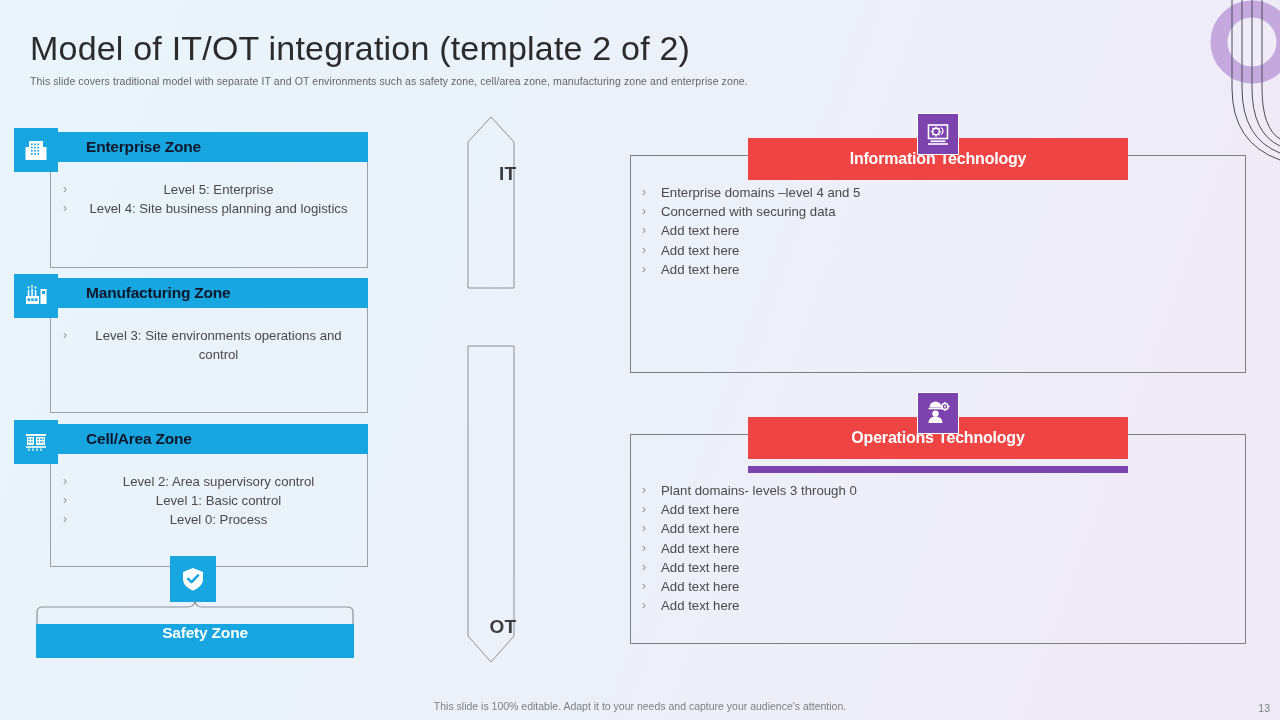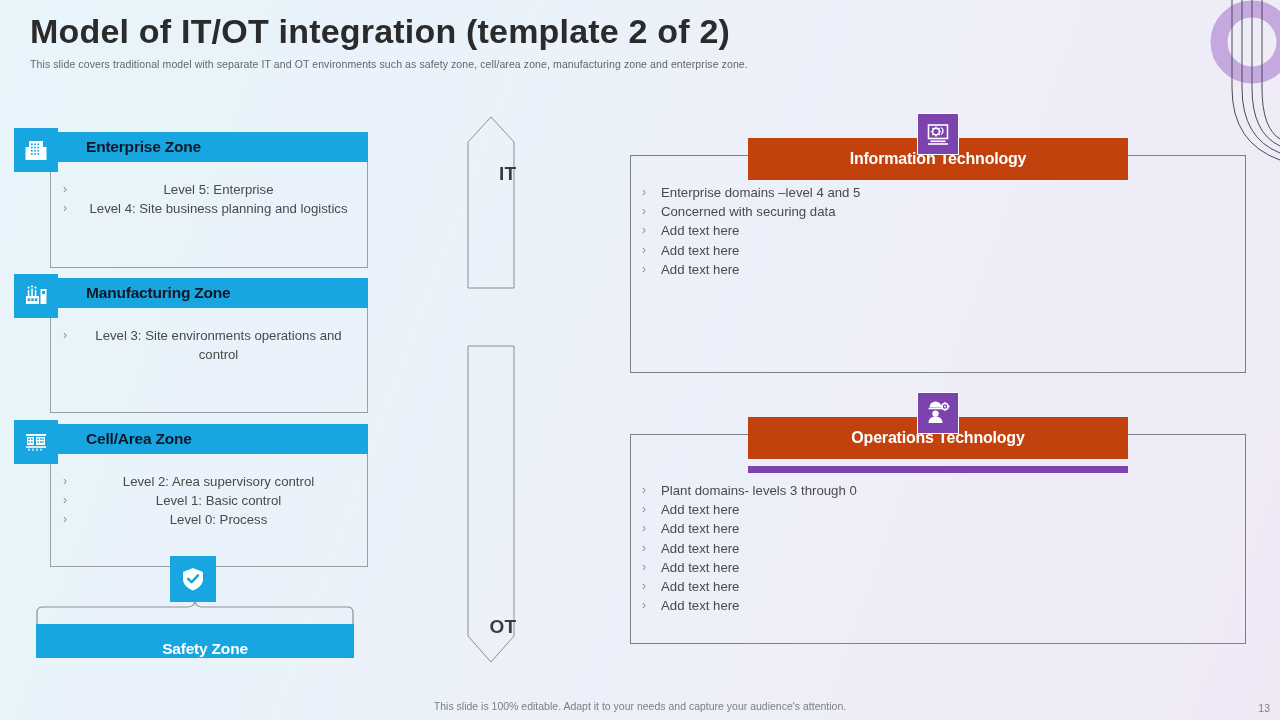--- a/index.html
+++ b/index.html
@@ -8,21 +8,21 @@
     font-family:"Liberation Sans", sans-serif;
     background:linear-gradient(110deg,#e9f4fb 0%,#eaf2fa 35%,#eeeef8 70%,#efe9f6 100%);
     position:relative; overflow:hidden;
   }
 
   
   .deco { position:absolute; top:0; right:0; width:110px; height:175px; pointer-events:none; }
 
   
   .hdr { position:absolute; left:30px; top:12px; }
-  .title { font-size:34px; font-weight:700; color:#2b2b2b; letter-spacing:.2px; white-space:nowrap; }
+  .title { font-size:34px; font-weight:400; color:#2b2b2b; letter-spacing:.2px; white-space:nowrap;margin-top:17px; }
   .subtitle { font-size:10.5px; color:#63666a; margin-top:7px; letter-spacing:.1px; white-space:nowrap; }
 
   
   .zone { position:absolute; left:14px; }
   .zone-icon {
     position:absolute; left:0; top:0; width:44px; height:44px;
     background:#18a6e0; display:flex; align-items:center; justify-content:center; z-index:3;
   }
   .zone-bar {
     position:absolute; left:36px; top:4px; width:318px; height:30px;
@@ -41,37 +41,37 @@
   .bullet .txt { flex:1;text-align:center; }
 
   
   .safety-icon {
     position:absolute; left:170px; top:556px; width:46px; height:46px;
     background:#18a6e0; display:flex; align-items:center; justify-content:center;
   }
   .brace { position:absolute; left:36px; top:600px; width:318px; height:24px; }
   .safety-bar {
     position:absolute; left:36px; top:624px; width:318px; height:34px;
-    background:#18a6e0; display:flex; align-items:flex-end; justify-content:center;padding-left:20px;
+    background:#18a6e0; display:flex; align-items:flex-start; justify-content:center;padding-left:20px;
   }
   .safety-bar span { color:#fff; font-size:15.5px; font-weight:bold; letter-spacing:-.2px; }
 
   
   .arrow { position:absolute; }
   .arrow .lbl {
     position:absolute; width:100%; text-align:right;
     font-size:19px; font-weight:bold; color:#3c3c3c;
   }
 
   
   .panel { position:absolute; }
   .panel-box { position:absolute; left:0; top:42px; border:1px solid #7c7f83; }
   .panel-hdr {
     position:absolute; left:118px; top:25px; width:380px; height:42px;
-    background:#c2410c; display:flex; align-items:center; justify-content:center; z-index:4;
+    background:#ef4444; display:flex; align-items:center; justify-content:center; z-index:4;
   }
   .panel-hdr span { color:#fff; font-size:16px; font-weight:bold; letter-spacing:-.2px; }
   .panel-icon {
     position:absolute; left:287px; top:0px; width:42px; height:42px;
     background:#7c42ad; border:1px solid #fff;
     display:flex; align-items:center; justify-content:center; z-index:5;
   }
   .panel-accent { position:absolute; left:118px; height:7px; background:#7c42ad; z-index:6; }
   .panel-bullets { position:absolute; left:12px; top:70px; }
   .panel-bullet { display:flex; font-size:13.2px; color:#4a4a4a; line-height:19.2px; }

